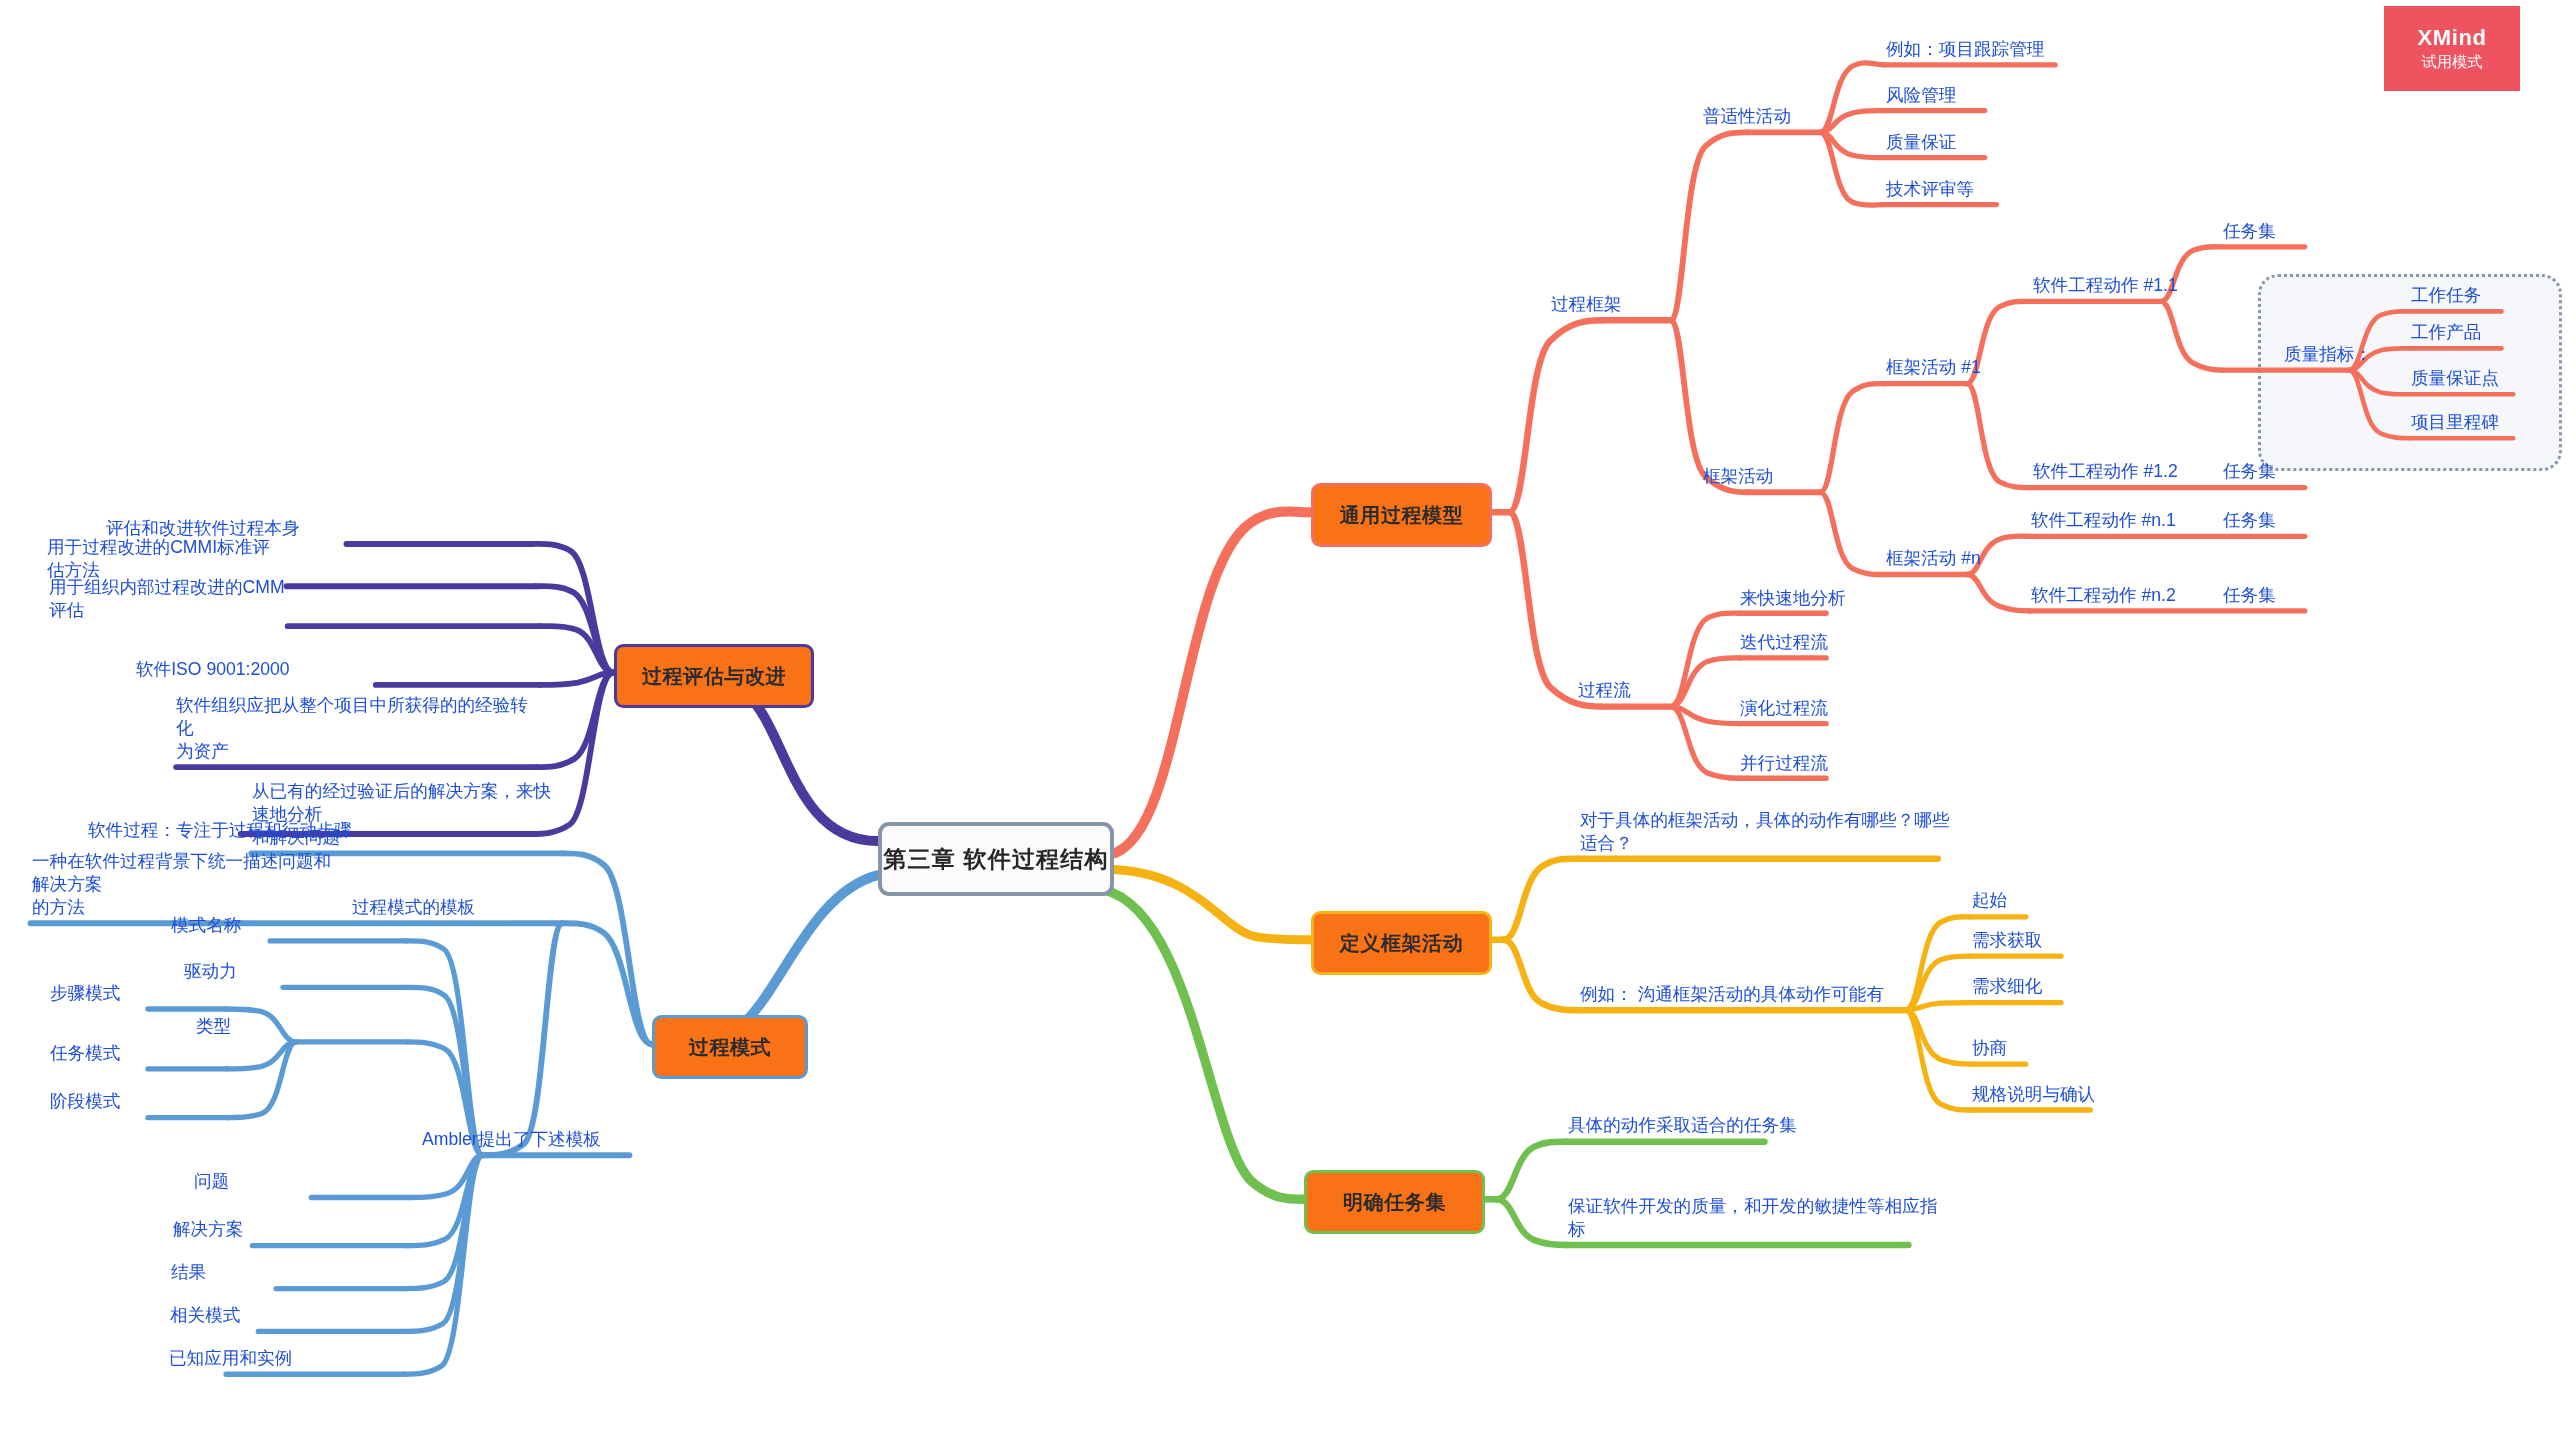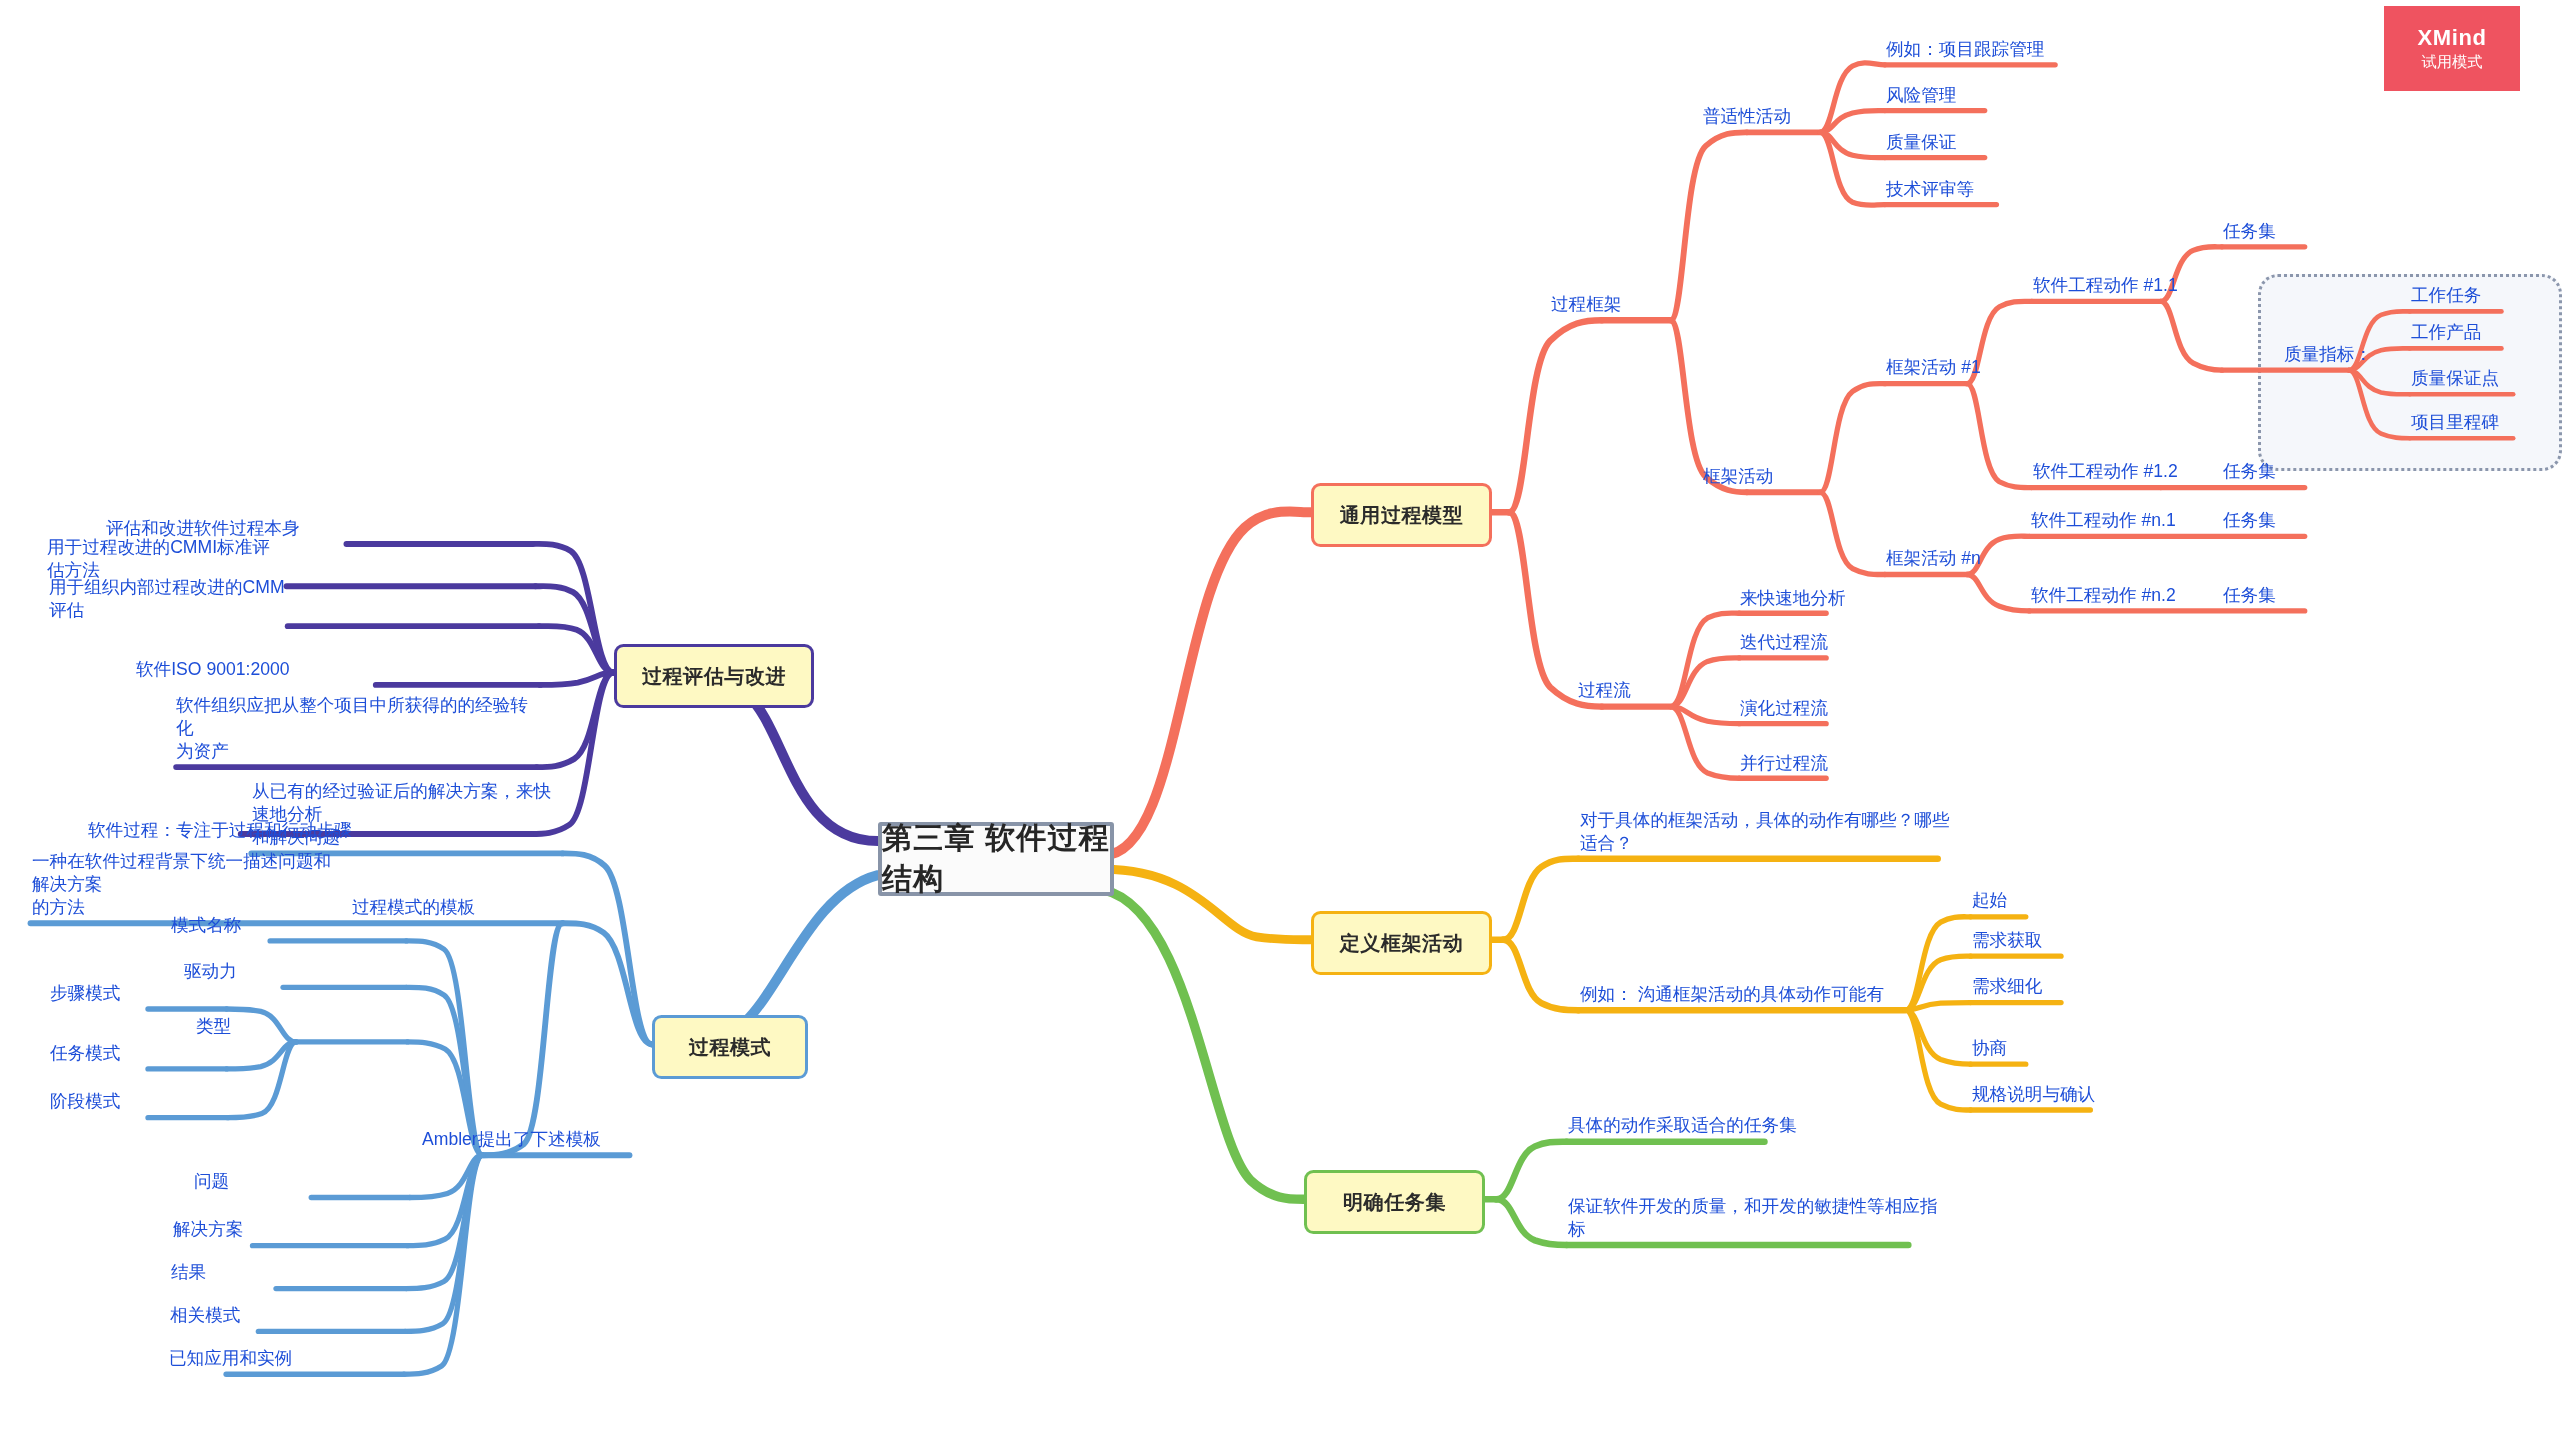--- a/index.html
+++ b/index.html
@@ -9,27 +9,27 @@
   svg.links{position:absolute;left:0;top:0;width:2576px;height:1442px;pointer-events:none;}
 
   
   .lbl{position:absolute;color:#1d4ed8;font-size:17.6px;line-height:1.30;white-space:pre-line;}
   .lbl.r{transform:translateY(-100%);}           
   .lbl.l{transform:translateY(-100%);}           
   .lbl.ralign{text-align:left;}
 
   
   .mainbox{position:absolute;display:flex;align-items:center;justify-content:center;
-           background:#fef9c3;border-style:solid;border-width:3.5px;border-radius:9.4px;
+           background:#f97316;border-style:solid;border-width:3.5px;border-radius:9.4px;
            font-weight:bold;font-size:20px;color:#2b2b2b;letter-spacing:0.6px;}
 
   
   #central{position:absolute;display:flex;align-items:center;justify-content:center;
-           background:#fbfbfb;border:4.1px solid #8894a8;border-radius:3px;
-           font-weight:bold;font-size:30px;color:#262626;letter-spacing:1.2px;}
+           background:#fbfbfb;border:4.1px solid #8894a8;border-radius:11px;
+           font-weight:bold;font-size:23px;color:#262626;letter-spacing:1.2px;}
 
   
   #boundary{position:absolute;border:3.5px dotted #8b96ac;border-radius:20px;
             background:rgba(236,241,248,0.55);}
 
   
   #watermark{position:absolute;display:flex;flex-direction:column;align-items:center;
              justify-content:center;background:#ef5360;color:#fff;}
   #watermark .wm1{font-size:22px;font-weight:bold;letter-spacing:0.6px;line-height:1;}
   #watermark .wm2{font-size:15.3px;margin-top:5.3px;line-height:1;}

